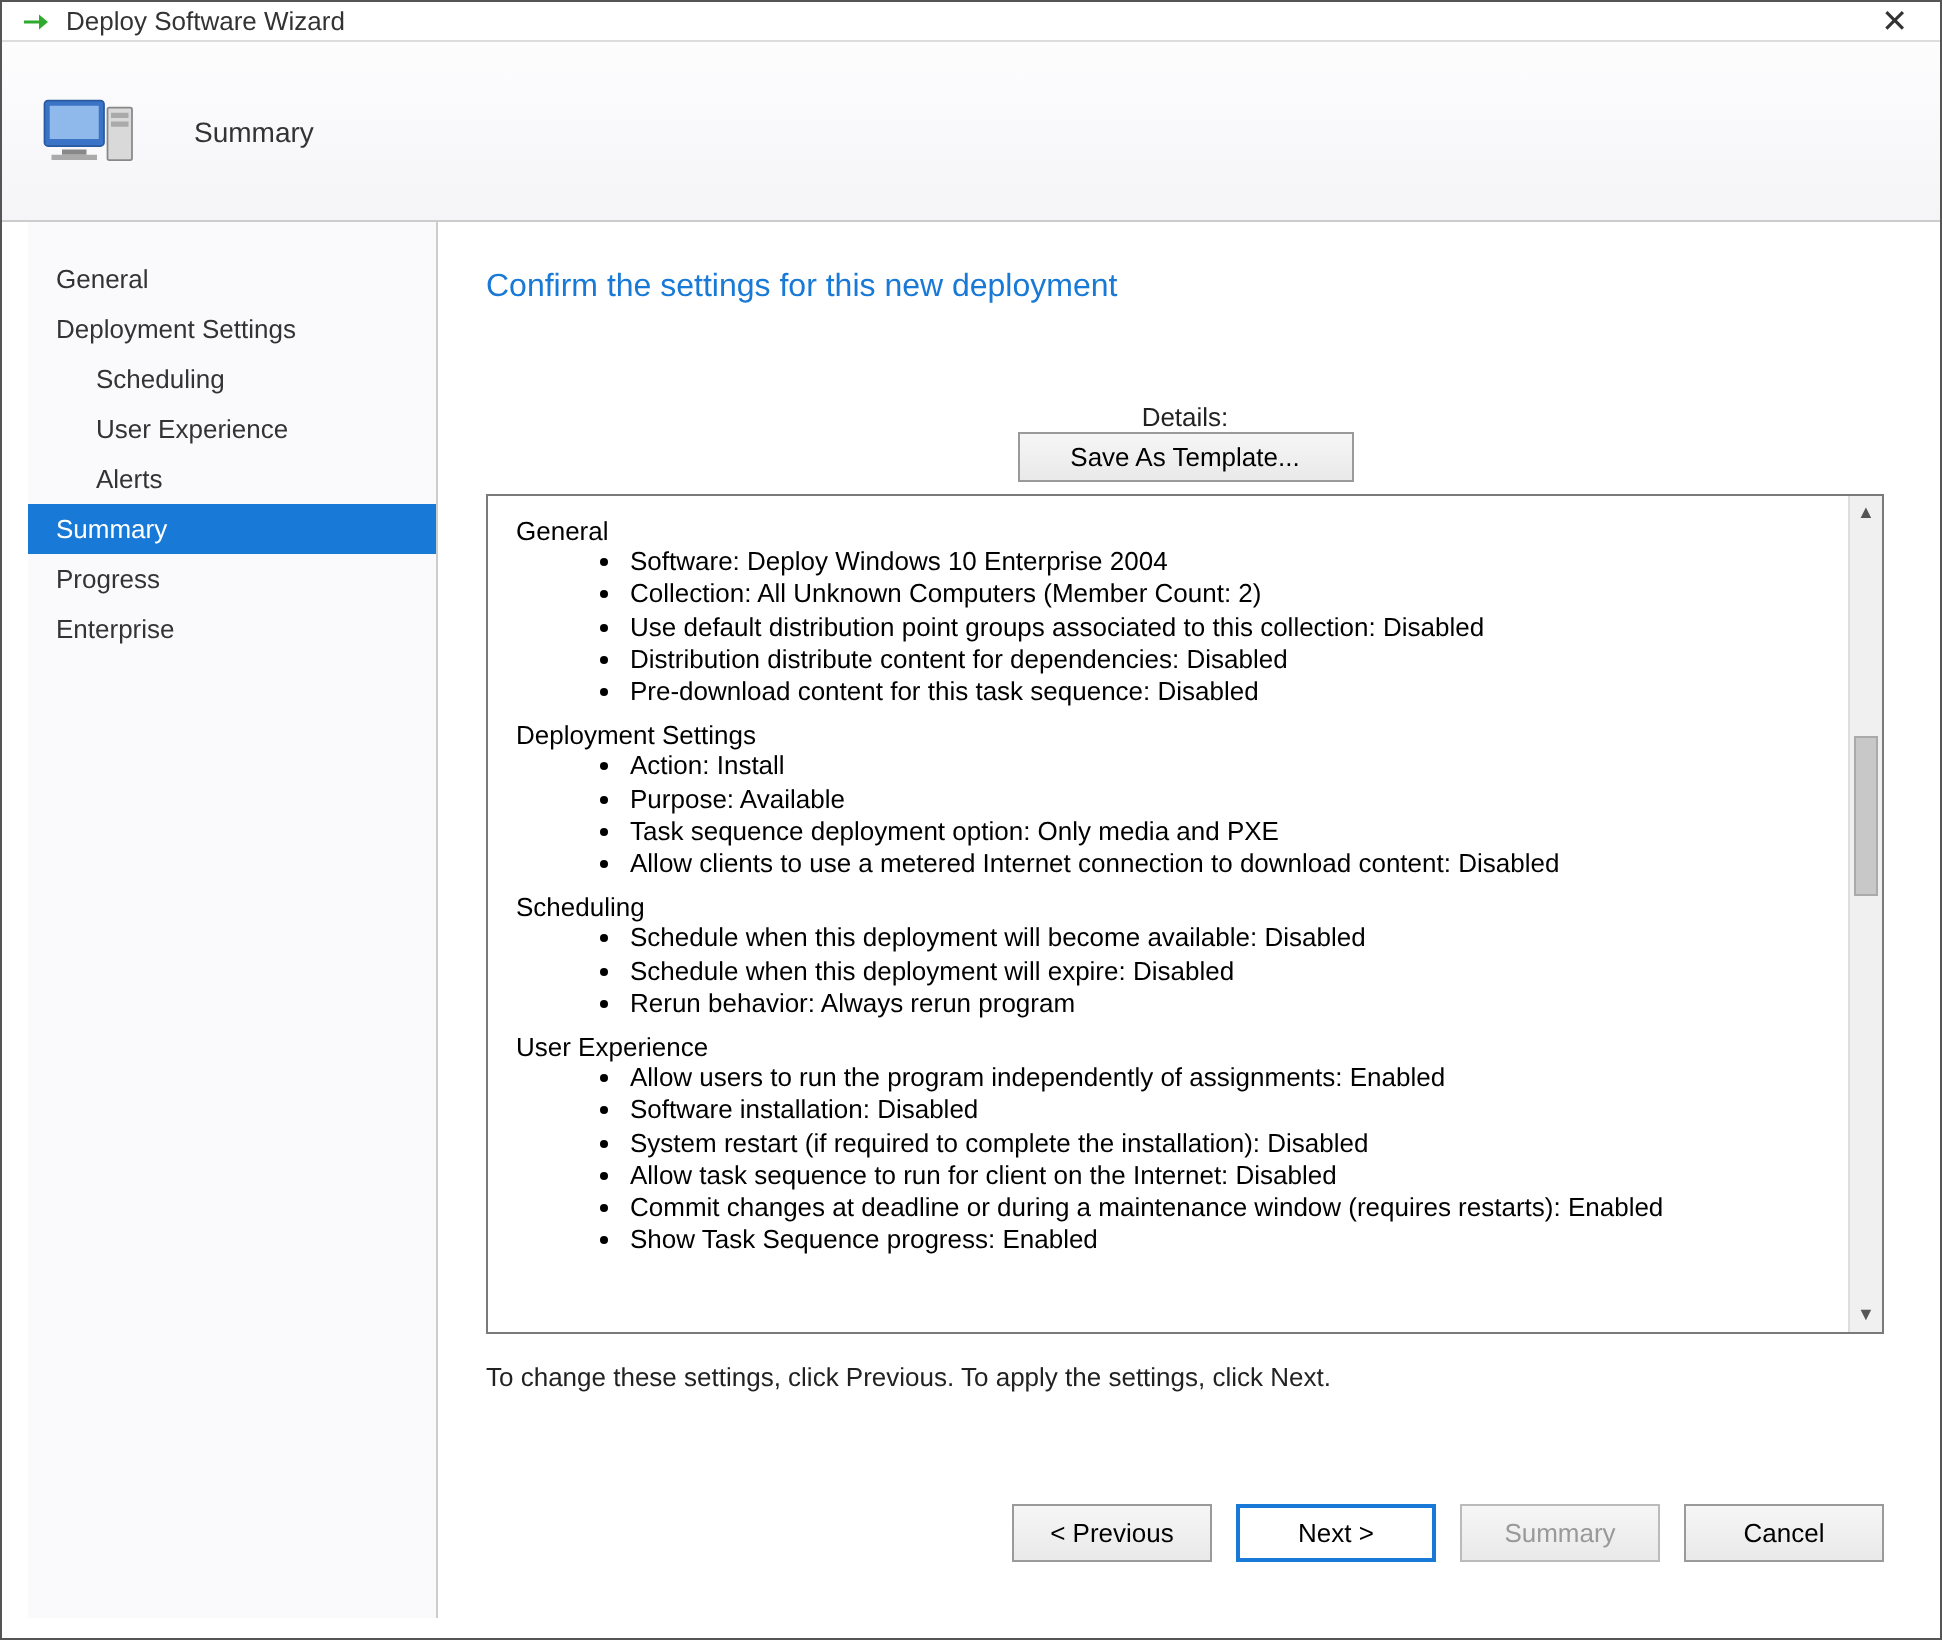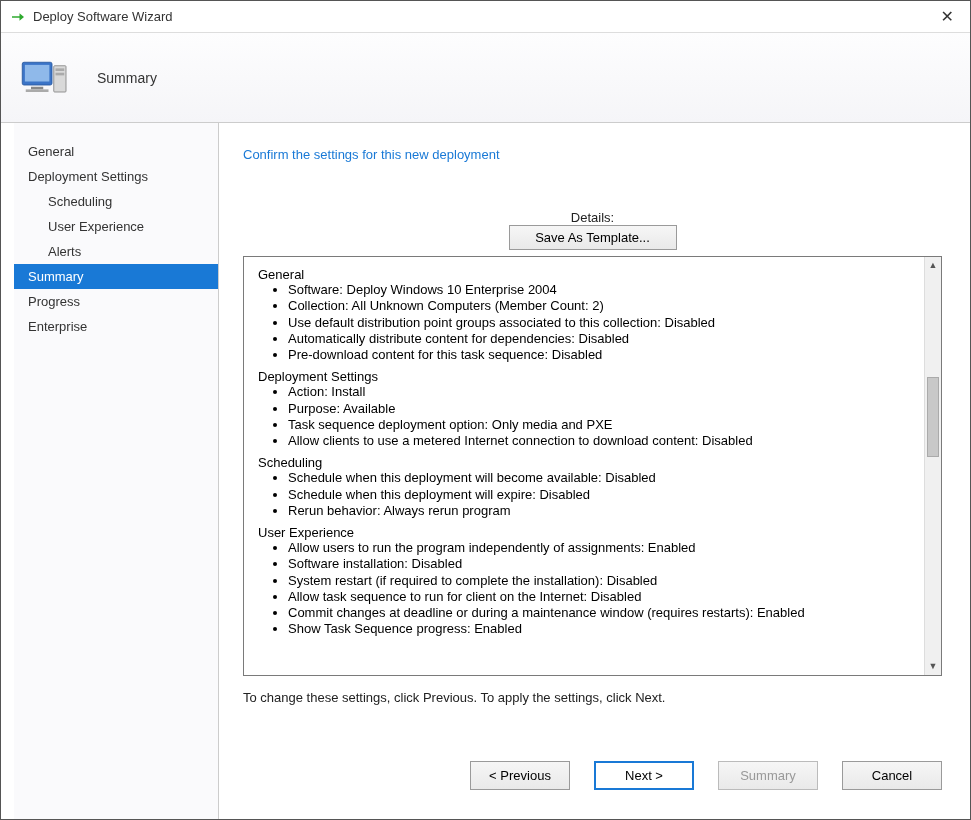--- a/index.html
+++ b/index.html
@@ -1,46 +1,46 @@
 <!DOCTYPE html>
 <html><head>
 <meta charset="utf-8">
 <style>
 * { box-sizing: border-box; margin: 0; padding: 0; }
 body { font-family: "Segoe UI", Tahoma, sans-serif; font-size: 13px; background: #fff; width: 971px; height: 820px; overflow: hidden; border: 1px solid #555; }
-.titlebar { height: 32px; display: flex; align-items: center; padding: 0 8px; border-bottom: 1px solid #ddd; }
+.titlebar { height: 20px; display: flex; align-items: center; padding: 0 8px; border-bottom: 1px solid #ddd; }
 .titlebar .arrow-icon { width: 18px; height: 18px; margin-right: 6px; }
 .titlebar .title { flex: 1; color: #333; }
 .titlebar .close { font-size: 16px; color: #333; padding: 0 8px; cursor: pointer; }
 .header { height: 90px; display: flex; align-items: center; padding: 0 12px; background: linear-gradient(#fdfdfe,#f5f5f8); border-bottom: 1px solid #ccc; }
 .header .computer-icon { width: 56px; height: 56px; margin-right: 24px; margin-left: 4px; }
 .header .page-title { font-size: 14px; color: #333; }
 .body { display: flex; height: calc(820px - 32px - 90px); padding-left: 13px; }
 .sidebar { width: 205px; background: #fafafc; border-right: 1px solid #ccc; padding-top: 16px; }
 .sidebar .nav-item { padding: 5px 14px; color: #333; cursor: pointer; }
 .sidebar .nav-item.sub { padding-left: 34px; }
 .sidebar .nav-item.selected { background: #1979d6; color: #fff; }
 .main { flex: 1; padding: 24px 28px 16px 24px; display: flex; flex-direction: column; background: #fff; }
-.main h1 { color: #1979d6; font-weight: 400; font-size: 13px; margin-bottom: 48px; }
+.main h1 { color: #1979d6; font-weight: 400; font-size: 16px; margin-bottom: 48px; }
 .details-row { display: flex; align-items: center; justify-content: space-between; margin-bottom: 6px; flex-direction: column; }
 .details-label { color: #222; }
 .btn { background: linear-gradient(#f6f6f6,#e9e9e9); border: 1px solid #9a9a9a; padding: 4px 18px; font-size: 13px; cursor: pointer; font-family: inherit; }
 .btn:disabled { color: #999; border-color: #bbb; cursor: default; }
 .btn-template { width: 168px; text-align: center; }
 .details-box { border: 1px solid #7a7a7a; height: 420px; position: relative; background: #fff; margin-bottom: 14px; display: flex; }
 .details-content { flex: 1; padding: 10px 6px 10px 14px; overflow: hidden; }
 .details-content .section-title { margin-top: 6px; }
 .details-content .section-title:first-child { margin-top: 0; }
 .details-content ul { list-style: disc; padding-left: 30px; }
-.details-content li { line-height: 1.25; }
+.details-content li { line-height: 1.25; margin-left: 27px; }
 .scrollbar { width: 17px; background: #f0f0f0; border-left: 1px solid #ddd; position: relative; }
 .scrollbar .up, .scrollbar .down { height: 17px; text-align: center; font-size: 9px; color: #555; line-height: 17px; cursor: pointer; }
 .scrollbar .thumb { position: absolute; left: 2px; right: 2px; top: 120px; height: 80px; background: #c8c8c8; border: 1px solid #aaa; cursor: pointer; }
 .hint { color: #222; margin-bottom: 56px; }
-.footer { display: flex; justify-content: flex-end; gap: 24px; }
+.footer { display: flex; justify-content: flex-end; gap: 12px; }
 .footer .btn { width: 100px; text-align: center; padding: 5px 0; }
 .footer .btn.primary { border: 2px solid #1979d6; background: #fff; }
 </style>
 </head>
 <body>
 
 <div class="titlebar">
   <span class="arrow-icon">
     <svg viewBox="0 0 24 24" width="18" height="18">
         <path fill="#2faa2f" d="M4 11h10V7l6 5-6 5v-4H4z"></path>
@@ -85,21 +85,21 @@
       <button class="btn btn-template">Save As Template...</button>
     </div>
 
     <div class="details-box">
       <div class="details-content" id="details-content">
           <div class="section-title">General</div>
           <ul>
             <li>Software: Deploy Windows 10 Enterprise 2004</li>
             <li>Collection: All Unknown Computers (Member Count: 2)</li>
             <li>Use default distribution point groups associated to this collection: Disabled</li>
-            <li>Automatically distribute content for dependencies: Disabled</li>
+            <li>Distribution distribute content for dependencies: Disabled</li>
             <li>Pre-download content for this task sequence: Disabled</li>
           </ul>
           <div class="section-title">Deployment Settings</div>
           <ul>
             <li>Action: Install</li>
             <li>Purpose: Available</li>
             <li>Task sequence deployment option: Only media and PXE</li>
             <li>Allow clients to use a metered Internet connection to download content: Disabled</li>
           </ul>
           <div class="section-title">Scheduling</div>

